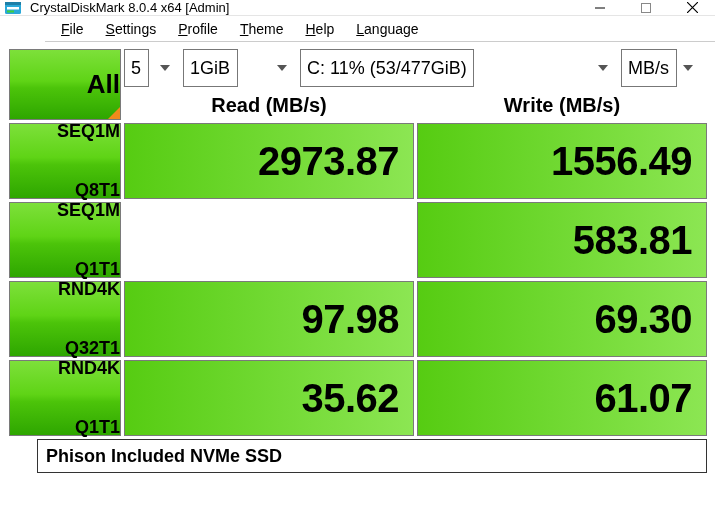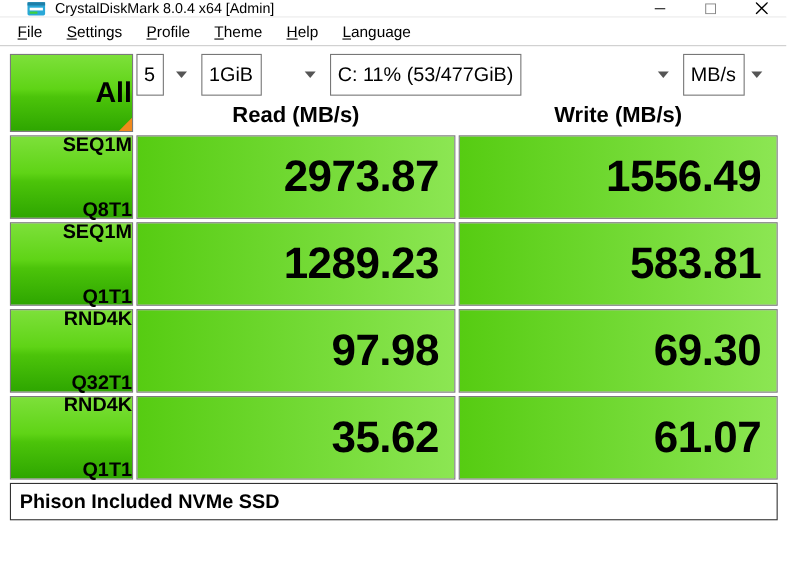--- a/index.html
+++ b/index.html
@@ -9,21 +9,21 @@
     background: #fff;
     width: 715px;
     height: 517px;
     overflow: hidden;
   }
   
   .titlebar {
     height: 16px;
     display: flex;
     align-items: center;
-    padding: 0 0 0 24px;
+    padding: 0 0 0 4px;
     background: #fff;
     color: #000;
     border-bottom: 1px solid #e5e5e5;
   }
   .titlebar .app-icon {
     width: 18px; height: 18px;
     margin-right: 8px;
     display: inline-block;
   }
   .titlebar .title-text { font-size: 13px; }
@@ -36,20 +36,21 @@
   
   .menubar {
     height: 26px;
     display: flex;
     align-items: center;
     gap: 2px;
     padding: 0 6px;
     font-size: 14px;
     border-bottom: 1px solid #ccc;
     background: #fff;
+    margin-left: 45px;
   }
   .menubar span { padding: 2px 10px; }
   .menubar span[data-key]::first-letter { text-decoration: underline; }
   
   .main {
     padding: 7px 9px 7px 9px;
   }
   .test-btn {
     background: linear-gradient(to bottom, #7de03a 0%, #5fd416 45%, #4cc40a 55%, #2ea600 100%);
     border: 1px solid #7a7a7a;
@@ -119,21 +120,21 @@
   }
   .test-btn.t { height: 100%; font-size: 18px; line-height: 1.1; }
   .test-btn.t .l1 { font-size: 18px; }
   .test-btn.t .l2 { font-size: 18px; }
   .footer {
     grid-column: 1 / span 3;
     border: 1px solid #333;
     padding: 4px 8px;
     font-size: 18px;
     font-weight: 700;
-    display: flex; align-items: center;
+    display: flex; align-items: center; margin-left: 28px;
   }
 </style>
 </head>
 <body>
 
 <div class="titlebar">
   <span class="app-icon">
     <svg viewBox="0 0 18 18" width="18" height="18">
       <rect x="1" y="3" width="16" height="12" rx="1.5" fill="#2aa8d8"></rect>
       <rect x="1" y="3" width="16" height="3" fill="#1e7fa8"></rect>
@@ -208,21 +209,20 @@
       <span class="l1">SEQ1M</span>
       <span class="l2">Q8T1</span>
     </div>
     <div class="val" style="grid-column:2;grid-row:3">2973.87</div>
     <div class="val" style="grid-column:3;grid-row:3">1556.49</div>
 
     <div class="test-btn t row-btn" style="grid-row:4">
       <span class="l1">SEQ1M</span>
       <span class="l2">Q1T1</span>
     </div>
-    <div class="val" style="grid-column:2;grid-row:4">1289.23</div>
     <div class="val" style="grid-column:3;grid-row:4">583.81</div>
 
     <div class="test-btn t row-btn" style="grid-row:5">
       <span class="l1">RND4K</span>
       <span class="l2">Q32T1</span>
     </div>
     <div class="val" style="grid-column:2;grid-row:5">97.98</div>
     <div class="val" style="grid-column:3;grid-row:5">69.30</div>
 
     <div class="test-btn t row-btn" style="grid-row:6">

